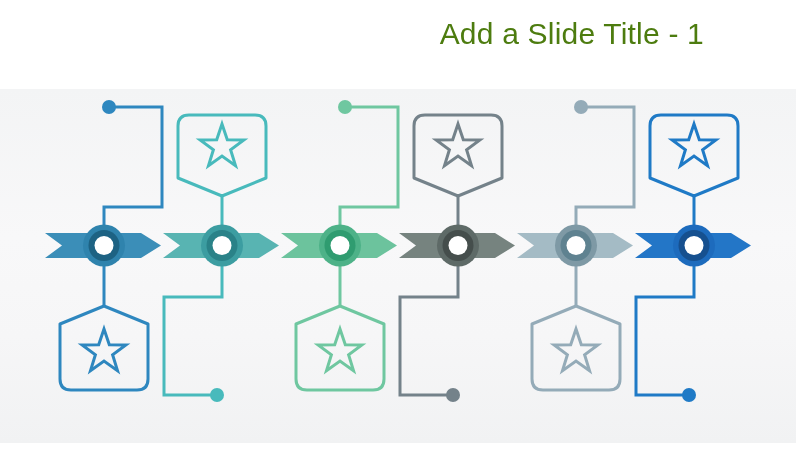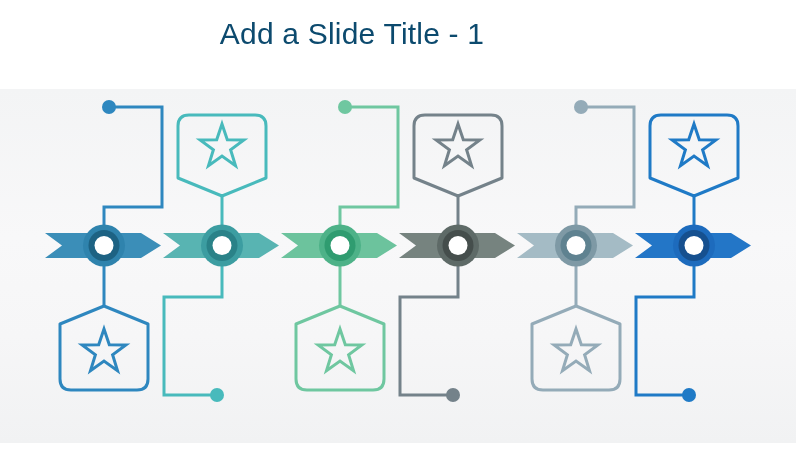--- a/index.html
+++ b/index.html
@@ -7,23 +7,23 @@
     width:796px;height:450px;position:relative;overflow:hidden;
     background:#ffffff;
     font-family:"Liberation Sans", sans-serif;
   }
   .stage{
     position:absolute;left:0;top:89px;width:796px;height:354px;
     background:linear-gradient(180deg,#f3f4f5 0%,#f8f8f9 42%,#f6f6f7 70%,#f1f2f3 100%);
   }
   .slide-title{
     position:absolute;left:0;top:16px;width:704px;
-    text-align:center;
+    text-align:right;
     font-size:30px;line-height:36px;font-weight:400;
-    color:#0c4a6e;
+    color:#4d7c0f;
     letter-spacing:0.2px;
   }
   .diagram{
     position:absolute;left:0;top:0;width:796px;height:450px;
   }
 </style>
 </head>
 <body>
 
 <div class="stage"></div>

